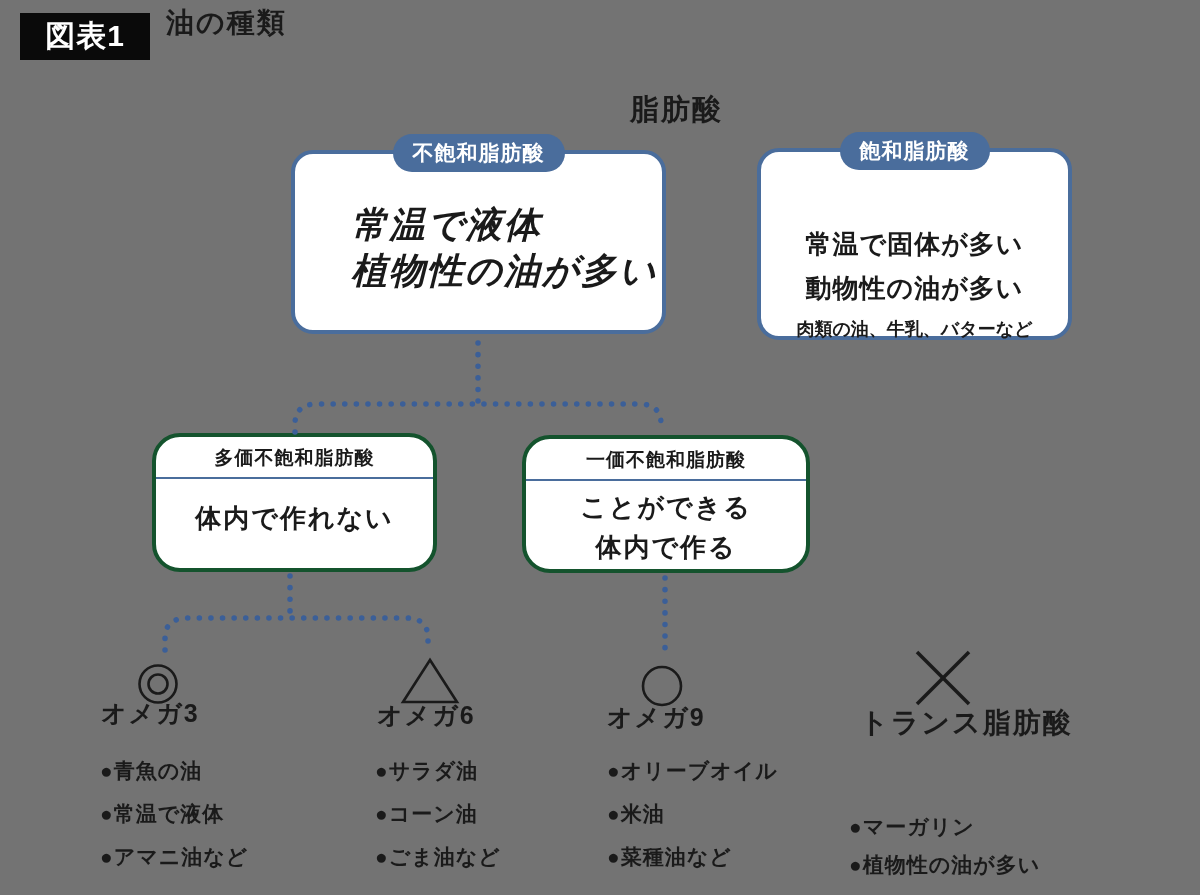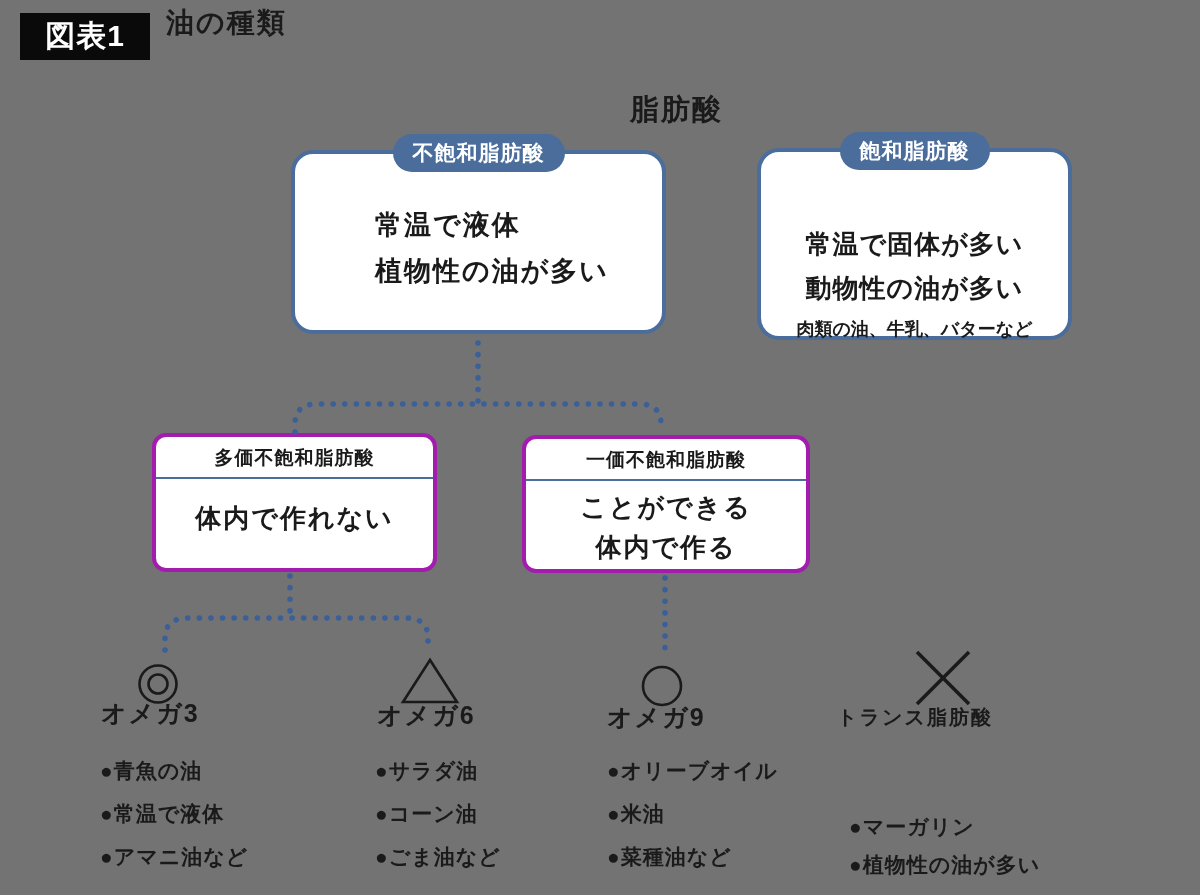--- a/index.html
+++ b/index.html
@@ -20,25 +20,25 @@
   
   .node-box{border:4px solid #4a6d9c;border-radius:22px;background:#ffffff;box-sizing:border-box;}
   .box-unsaturated{left:291px;top:150px;width:375px;height:184px;}
   .box-saturated{left:757px;top:148px;width:315px;height:192px;}
   .tag-pill{
     position:absolute;top:-20px;left:50%;transform:translateX(-50%);
     background:#4a6d9c;color:#ffffff;border-radius:19px;
     font-size:21px;font-weight:700;padding:5px 20px;white-space:nowrap;letter-spacing:1px;
   }
   .box-body{font-weight:700;}
-  .unsat-body{position:absolute;left:80px;top:48px;font-size:27px;line-height:46px;letter-spacing:2px;}
+  .unsat-body{position:absolute;left:56px;top:48px;font-size:36px;line-height:46px;letter-spacing:2px;font-style:italic;}
   .sat-body{position:absolute;left:0;top:36px;width:100%;text-align:center;font-size:26px;line-height:44px;letter-spacing:1px;margin-top:34px;}
   .sat-note{font-size:18px;line-height:30px;margin-top:4px;letter-spacing:0;}
   
-  .sub-box{border:4px solid #a21caf;border-radius:14px;background:#fff;box-sizing:border-box;}
+  .sub-box{border:4px solid #14532d;border-radius:28px;background:#fff;box-sizing:border-box;}
   .box-poly{left:152px;top:433px;width:285px;height:139px;}
   .box-mono{left:522px;top:435px;width:288px;height:138px;}
   .sub-head{
     text-align:center;font-size:19px;font-weight:700;letter-spacing:1px;
     padding:8px 0 6px 0;border-bottom:2px solid #4a6d9c;
   }
   .sub-body{text-align:center;font-size:26px;font-weight:700;letter-spacing:2px;}
   .poly-body{margin-top:22px;}
   .mono-body{margin-top:6px;line-height:40px;}
   
@@ -107,21 +107,21 @@
       <g stroke-width="3.6">
         <path d="M917 652 L969 704"></path>
         <path d="M969 652 L917 704"></path>
       </g>
     </g>
   </svg>
 
   <div class="abs group-label" style="left:101px;top:697px;">オメガ3</div>
   <div class="abs group-label" style="left:377px;top:699px;">オメガ6</div>
   <div class="abs group-label" style="left:607px;top:701px;">オメガ9</div>
-  <div class="abs group-label" style="left:837px;top:704px;font-size:20px;">トランス脂肪酸</div>
+  <div class="abs group-label" style="left:860px;top:704px;font-size:28px;">トランス脂肪酸</div>
 
   <div class="abs oil-item" style="left:100px;top:757px;">●青魚の油</div>
   <div class="abs oil-item" style="left:100px;top:800px;">●常温で液体</div>
   <div class="abs oil-item" style="left:100px;top:843px;">●アマニ油など</div>
 
   <div class="abs oil-item" style="left:375px;top:757px;">●サラダ油</div>
   <div class="abs oil-item" style="left:375px;top:800px;">●コーン油</div>
   <div class="abs oil-item" style="left:375px;top:843px;">●ごま油など</div>
 
   <div class="abs oil-item" style="left:607px;top:757px;">●オリーブオイル</div>

